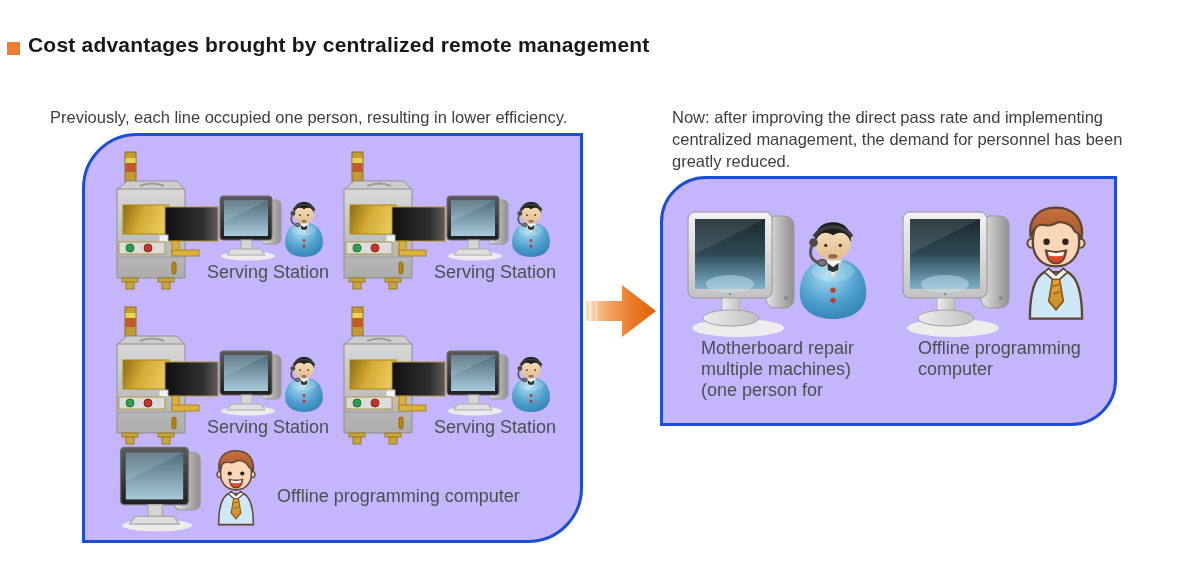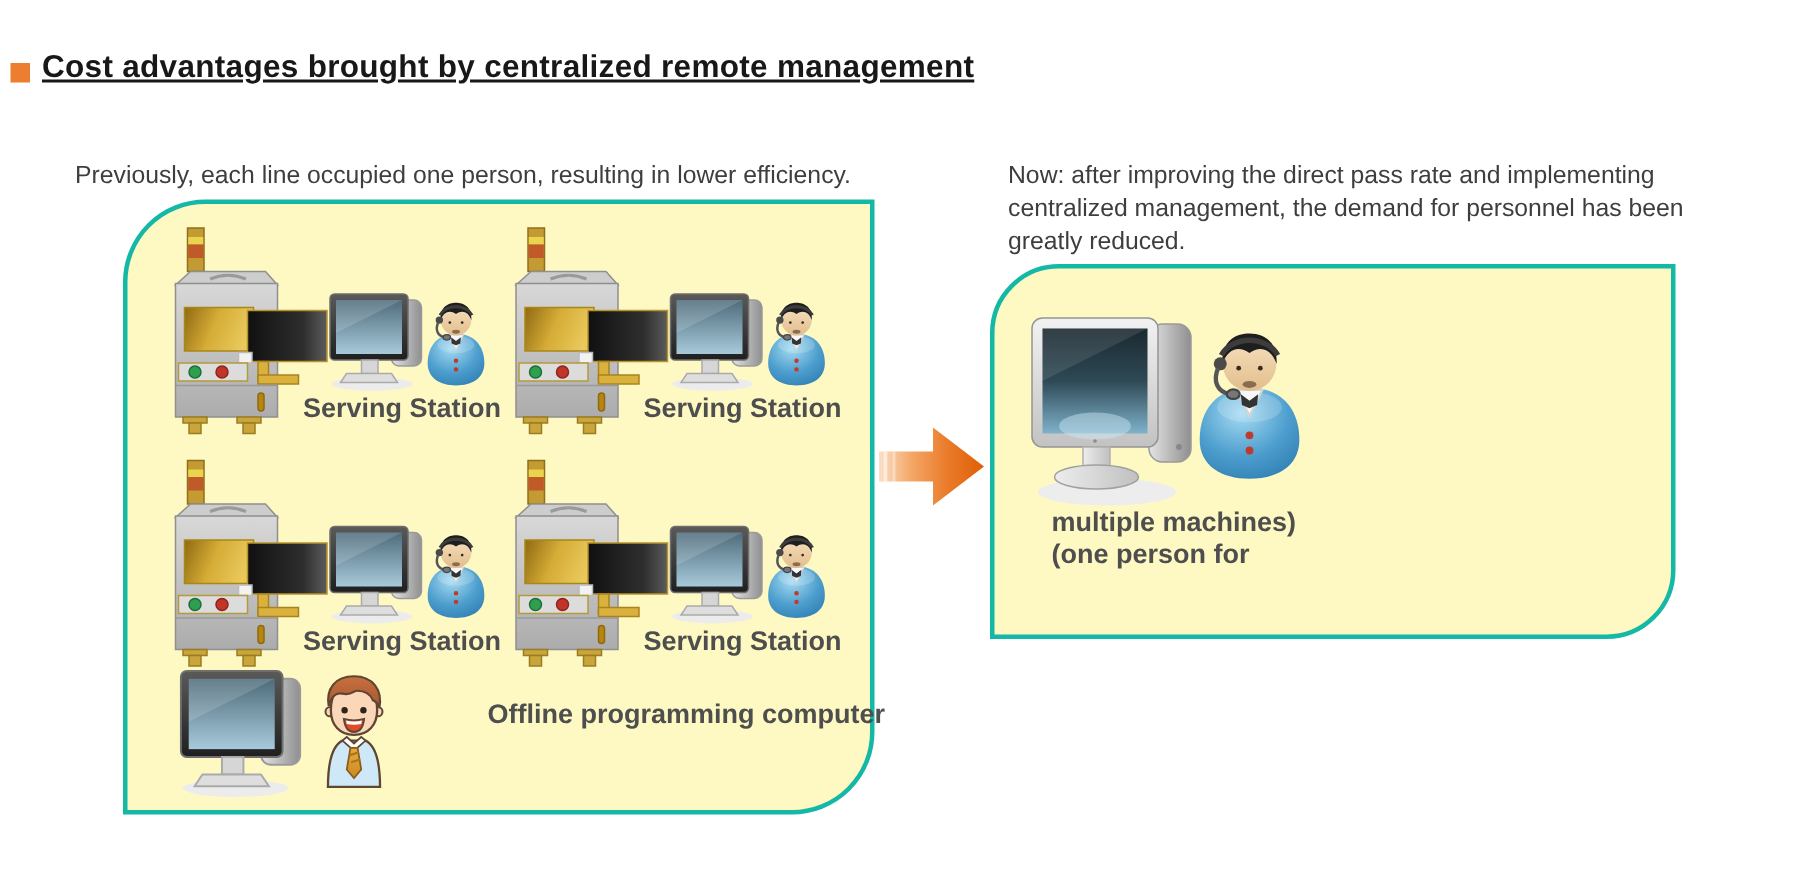--- a/index.html
+++ b/index.html
@@ -3,48 +3,48 @@
 <meta charset="utf-8">
 <style>
   html,body { margin:0; padding:0; background:#ffffff; }
   .page {
     position:relative; width:1200px; height:582px; background:#ffffff;
     font-family:"Liberation Sans", sans-serif; overflow:hidden;
   }
   .title-bullet { position:absolute; left:7px; top:42px; width:13px; height:13px; background:#ED7D31; }
   .page-title {
     position:absolute; left:28px; top:33px; margin:0;
-    font-size:21px; font-weight:700; color:#181818; letter-spacing:0.2px;text-decoration:underline;
+    font-size:21px; font-weight:700; color:#181818; letter-spacing:0.2px;
   }
   .intro { position:absolute; margin:16px; font-size:16.5px; color:#3E3E3E; line-height:22px; }
   .intro.left  { left:34px;  top:90px; white-space:nowrap; }
   .intro.right { left:656px; top:90px; width:495px; }
 
-  .panel { position:absolute; border:3px solid #14b8a6; background:#fef9c3; box-sizing:border-box;font-weight:bold; }
+  .panel { position:absolute; border:3px solid #1d4ed8; background:#c4b5fd; box-sizing:border-box; }
   .panel.before { left:82px;  top:133px; width:501px; height:410px; border-radius:55px 0 55px 0; }
   .panel.after  { left:660px; top:176px; width:457px; height:250px; border-radius:46px 0 46px 0; }
 
   .station { position:absolute; width:250px; height:152px; }
   .s1 { left:30px;  top:14px; }
   .s2 { left:257px; top:14px; }
   .s3 { left:30px;  top:169px; }
   .s4 { left:257px; top:169px; }
   .station .machine { position:absolute; left:0;    top:0; }
   .station .monitor { position:absolute; left:104px; top:45px; }
   .station .agent   { position:absolute; left:166px; top:48px; }
   .station .st-label {
     position:absolute; left:63px; top:112px; width:180px; text-align:center;
     font-size:18px; color:#4E4E4E; white-space:nowrap;
   }
 
   .offline-row { position:absolute; left:30px; top:310px; width:460px; height:92px; }
   .offline-row .monitor { position:absolute; left:0;    top:0; }
   .offline-row .guy     { position:absolute; left:94px; top:2px; }
   .offline-row .off-label {
-    position:absolute; left:162px; top:20px; font-size:18px; color:#4E4E4E; white-space:nowrap;margin-left:48px;
+    position:absolute; left:162px; top:40px; font-size:18px; color:#4E4E4E; white-space:nowrap;
   }
 
   .after-group { position:absolute; width:225px; height:200px; }
   .g1 { left:23px;  top:31px; }
   .g2 { left:238px; top:31px; }
   .after-group .monitorB { position:absolute; left:0; top:0; }
   .g1 .agentB { position:absolute; left:106px; top:8px; }
   .g2 .guyB   { position:absolute; left:113px; top:-6px; }
   .after-label { position:absolute; left:15px; top:128px; font-size:18px; color:#4E4E4E; line-height:21px; }
   .g2 .after-label { left:17px; }
@@ -287,21 +287,34 @@
   <div class="panel after">
 
     <div class="after-group g1">
       <svg class="monitorB" width="112" height="130">
           <use href="#sym-monitor-big"></use>
         </svg>
       <svg class="agentB" width="82" height="104">
           <use href="#sym-agent"></use>
         </svg>
       <div class="after-label">
+        <div>Motherboard repair</div>
         <div>multiple machines)</div>
         <div>(one person for</div>
       </div>
     </div>
 
+    <div class="after-group g2">
+      <svg class="monitorB" width="112" height="130">
+          <use href="#sym-monitor-big"></use>
+        </svg>
+      <svg class="guyB" width="84" height="116">
+          <use href="#sym-guy"></use>
+        </svg>
+      <div class="after-label">
+        <div>Offline programming</div>
+        <div>computer</div>
+      </div>
+    </div>
 
   </div>
 
 </div>
 
 </body></html>

